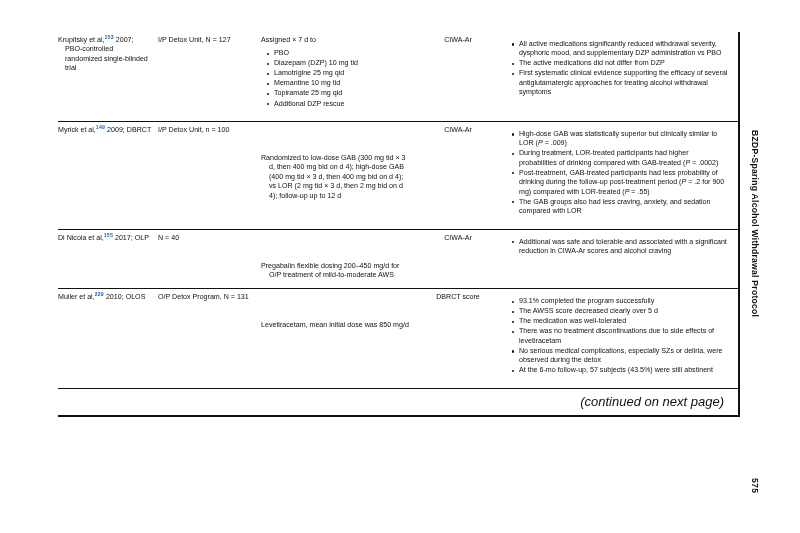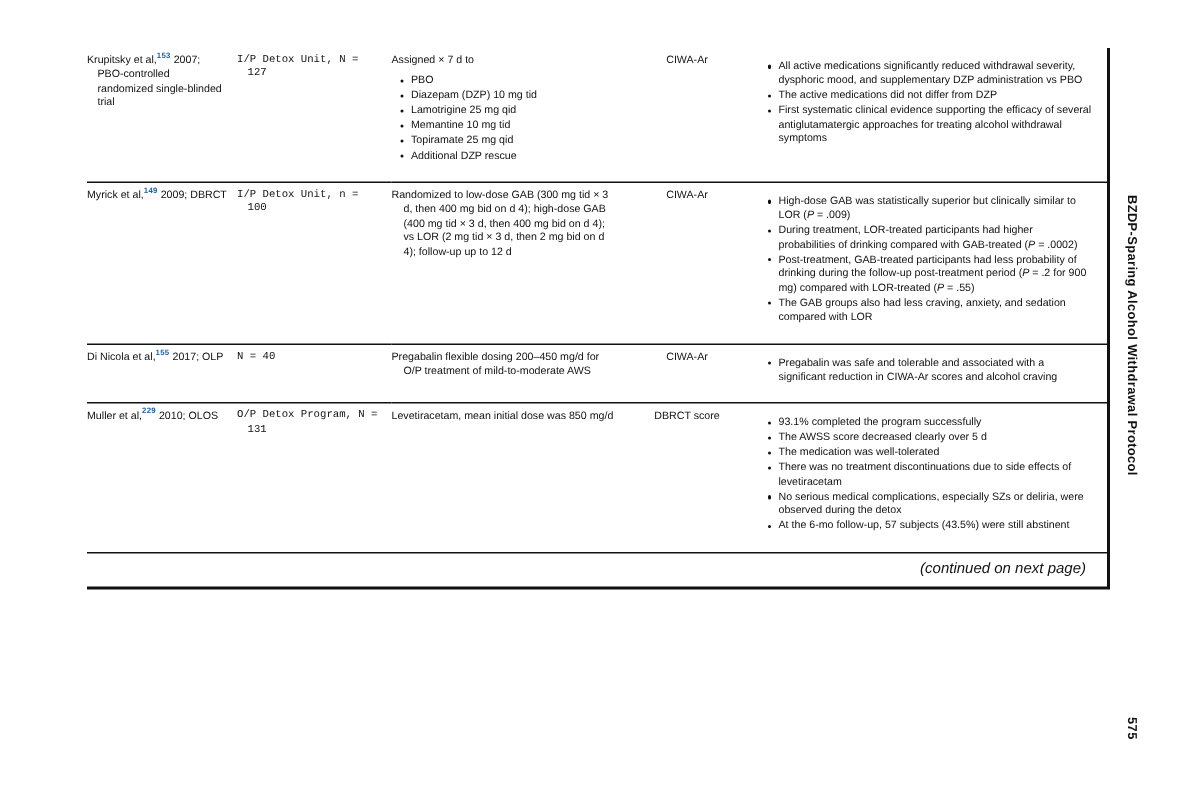--- a/index.html
+++ b/index.html
@@ -50,33 +50,34 @@
     border-top: none;
   }
   
   col.c-study   { width: 100px; }
   col.c-setting { width: 103px; }
   col.c-inter   { width: 155px; }
   col.c-scale   { width: 90px; }
   col.c-out     { width: 232px; }
 
   td.study-cell   { padding-left: 4px; }
-  td.setting-cell { padding-left: 0px; font-family: Liberation Mono, monospace; }
+  td.setting-cell { padding-left: 0px; }
   td.inter-cell   { padding-left: 0px; }
   td.scale-cell   { padding-left: 0px; text-align: center; }
   td.out-cell     { padding-left: 0px; padding-right: 14px; }
 
   
   .hang {
     padding-left: 7px;
     text-indent: -7px;
   }
   .hang-lg {
     padding-left: 8px;
     text-indent: -8px;
+    margin-top: 28px;
   }
 
   .cell-head { margin: 0 0 1px 0; }
 
   sup.ref {
     color: #1f5fa9;
     font-size: 5.2px;
     vertical-align: super;
     line-height: 0;
     font-weight: bold;
@@ -110,21 +111,21 @@
   #bottom-rule {
     width: 680px;
     border-top: 1.2px solid #111111;
   }
   #continued-row {
     width: 680px;
     border-bottom: 2.5px solid #111111;
     text-align: right;
     padding: 5px 14px 6px 0;
     box-sizing: border-box;
-    font-size: 10px;
+    font-size: 13px;
     font-style: italic;
   }
 
   
   #running-head {
     position: absolute;
     left: 760px;
     top: 130px;
     transform-origin: left top;
     transform: rotate(90deg);
@@ -231,21 +232,21 @@
             <div class="hang">N = 40</div>
           </td>
           <td class="inter-cell">
             <div class="hang-lg">Pregabalin flexible dosing 200–450 mg/d for O/P treatment of mild-to-moderate AWS</div>
           </td>
           <td class="scale-cell">
             <div>CIWA-Ar</div>
           </td>
           <td class="out-cell">
             <ul class="bullets">
-              <li>Pregabalin was safe and tolerable and associated with a significant reduction in CIWA-Ar scores and alcohol craving</li>
+              <li>Additional was safe and tolerable and associated with a significant reduction in CIWA-Ar scores and alcohol craving</li>
             </ul>
           </td>
         </tr>
 
         <tr>
           <td class="study-cell">
             <div class="hang">
               <span>Muller et al,</span><sup class="ref">229</sup>
               <span>2010; OLOS</span>
             </div>

